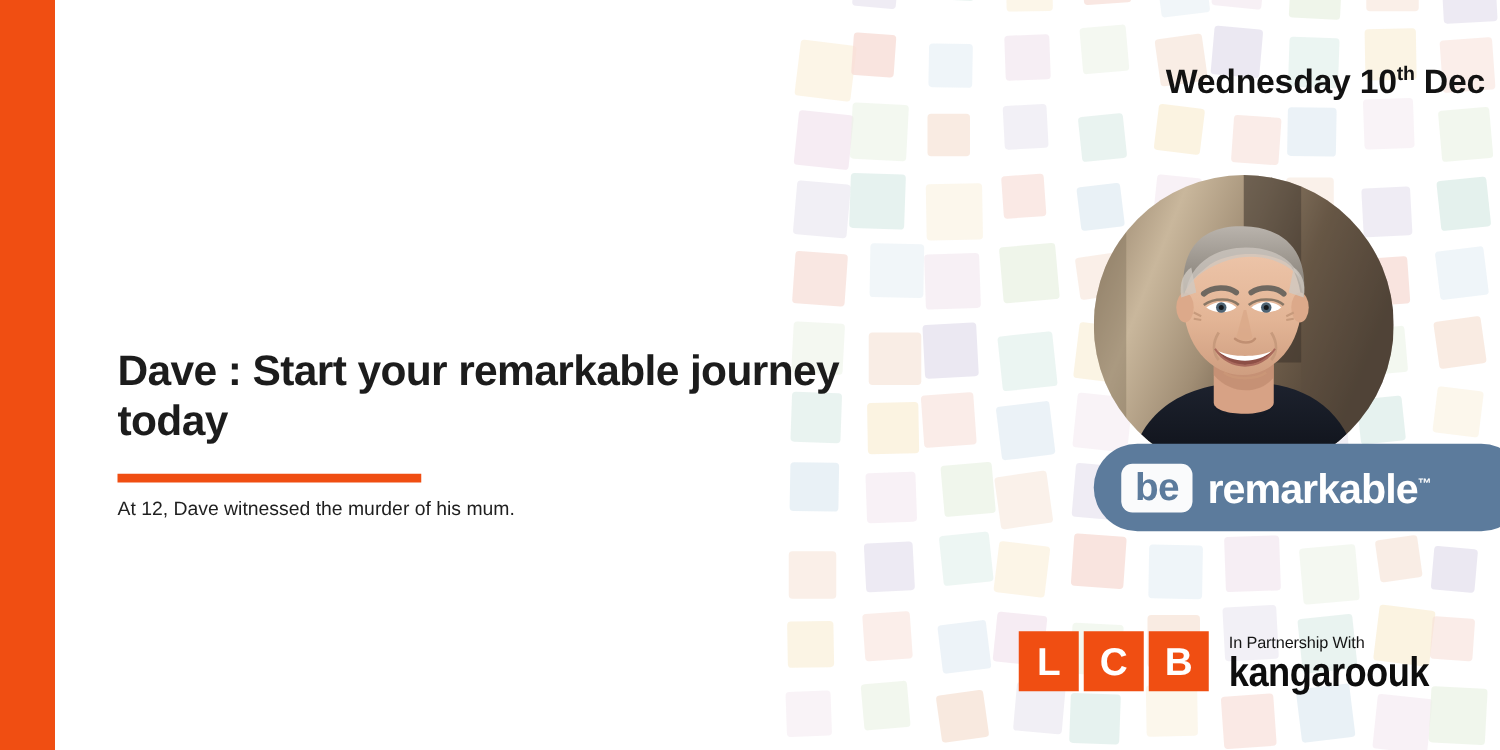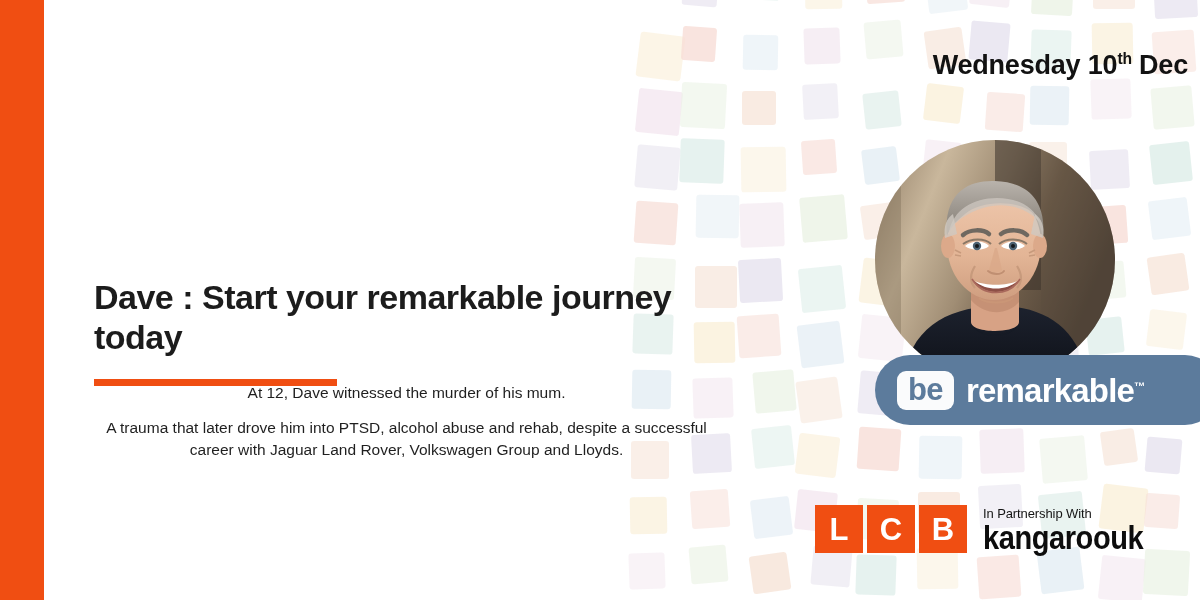--- a/index.html
+++ b/index.html
@@ -69,23 +69,22 @@
 
   .rule {
     position:absolute;
     top:379px; left:0;
     width:243px; height:7px;
     background:#F04E12;
   }
 
   .body-copy {
     position:absolute;
-    top:382px; left:0;
+    top:397px; left:0;
     width:625px;
-    text-align:center;
   }
   .body-copy p {
     font-size:15.5px;
     line-height:1.42;
     color:#1f1f1f;
     margin-bottom:13px;
   }
   .body-copy p:last-child { margin-bottom:0; }
 
   
@@ -336,21 +335,20 @@
 
   <div class="left-col">
 
 
     <div class="talk-title">Dave : Start your remarkable journey today</div>
 
     <div class="rule"></div>
 
     <div class="body-copy">
       <p>At 12, Dave witnessed the murder of his mum.</p>
-      <p>A trauma that later drove him into PTSD, alcohol abuse and rehab, despite a successful career with Jaguar Land Rover, Volkswagen Group and Lloyds.</p>
     </div>
   </div>
 
   <div class="right-col">
 
     <div class="date-line"><span>Wednesday 10</span><sup>th</sup><span> Dec</span></div>
 
 
     <div class="headshot">
       <svg viewBox="0 0 240 240" xmlns="http://www.w3.org/2000/svg">

